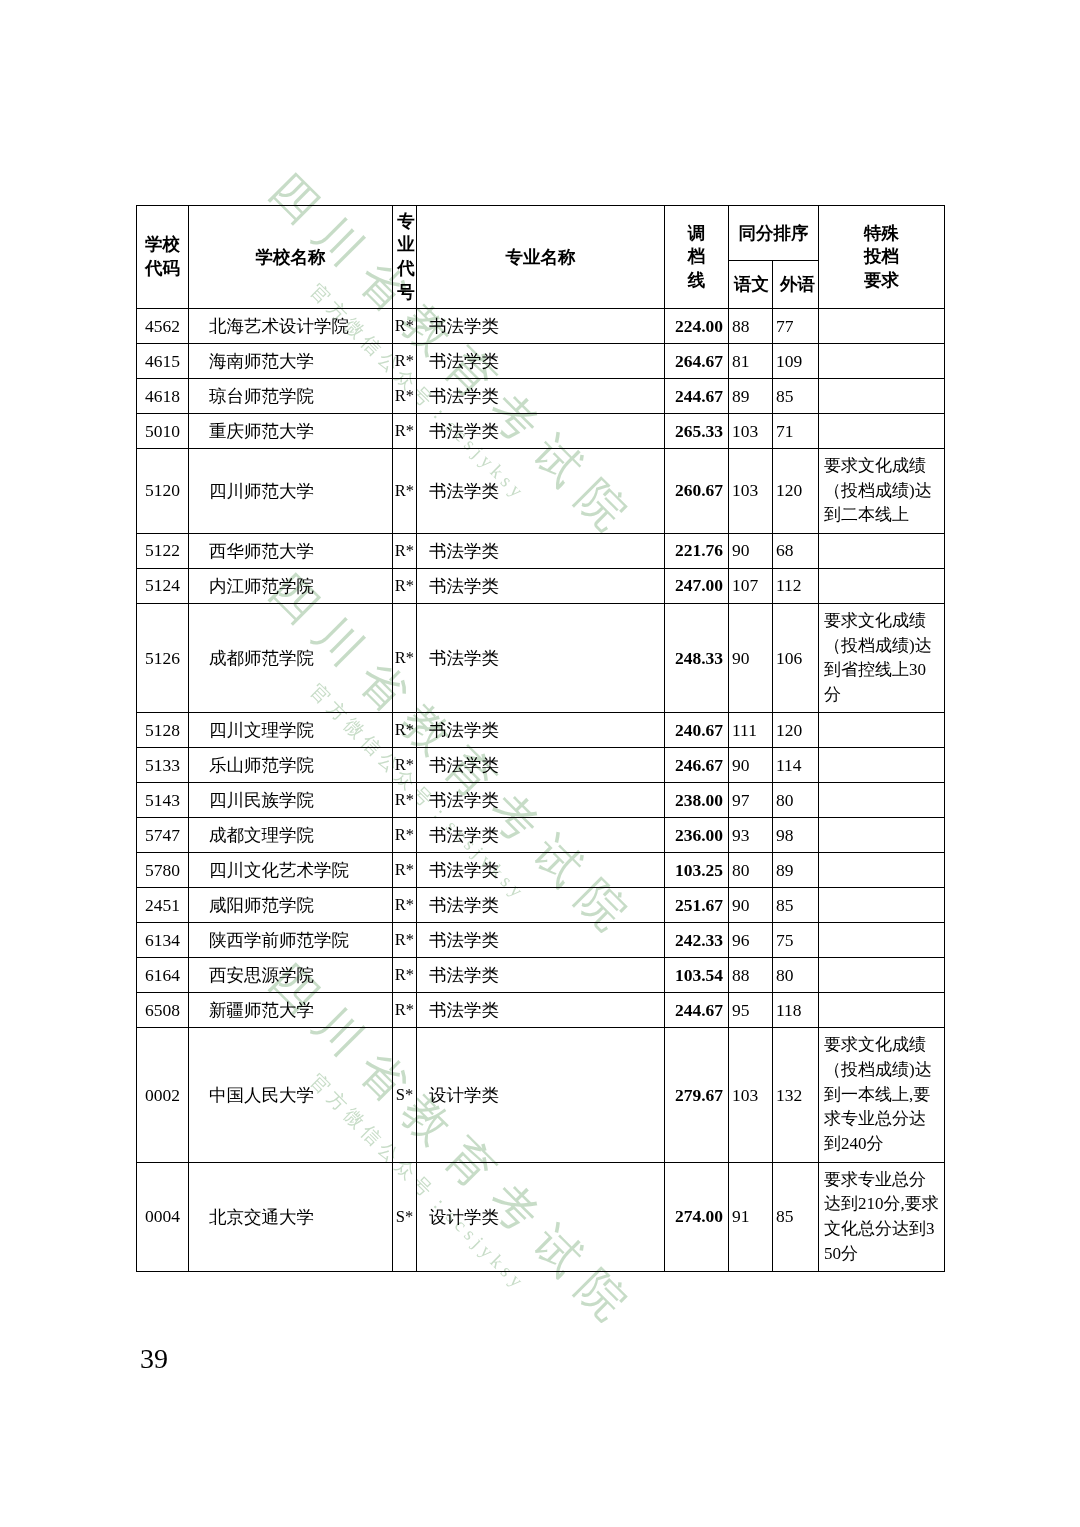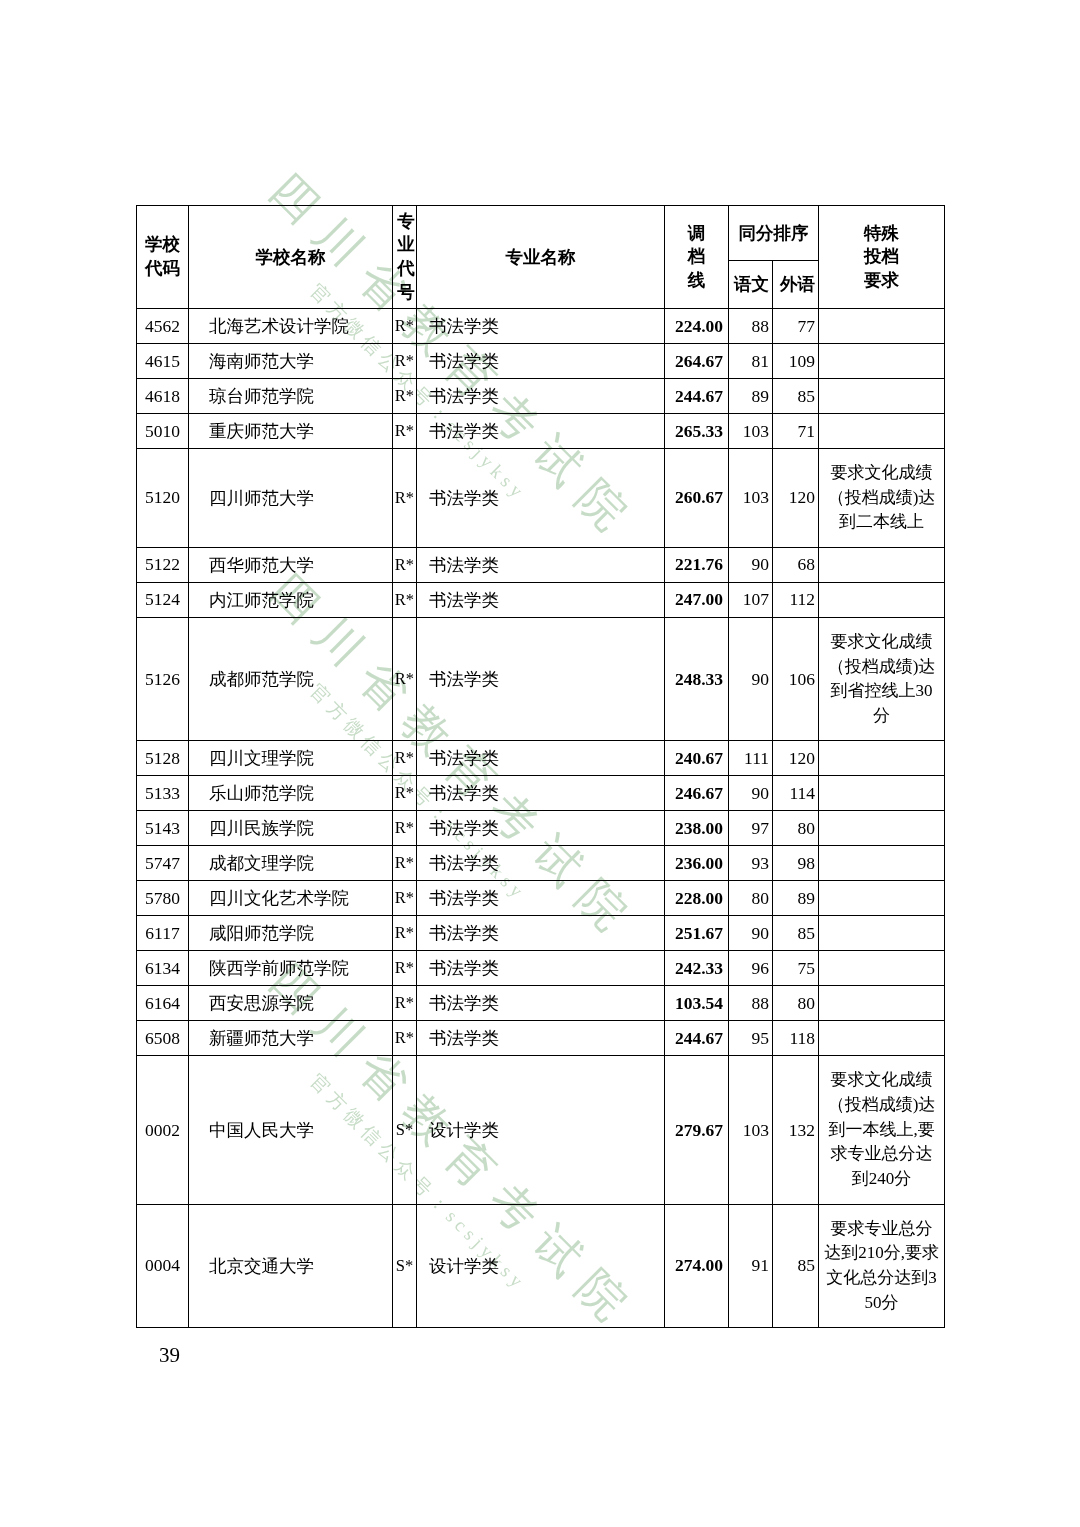--- a/index.html
+++ b/index.html
@@ -46,24 +46,24 @@
   .vwrap { display:inline-block; word-break:break-all; line-height:1.35; text-align:center; }
   .w1 { width:1.15em; }
   .w2 { width:2.25em; }
 
   tbody td { height:35px; }
   .c-code   { text-align:center; }
   .c-school { text-align:left; padding-left:20px; }
   .c-mcode  { text-align:center; padding:0; font-size:16.5px; white-space:nowrap; }
   .c-major  { text-align:left; padding-left:12px; }
   .c-line   { text-align:center; font-weight:bold;padding-left:8px; }
-  .c-num    { text-align:right; }
-  .c-special{ text-align:center; font-size:17px; line-height:1.45; word-break:break-all; padding:12px 5px; }
-
-  .page-number { position:absolute; left:140px; top:1343px; font-size:21px; z-index:1;margin-left:19px; }
+  .c-num    { text-align:left; }
+  .c-special{ text-align:left; font-size:17px; line-height:1.45; word-break:break-all; padding:5px 5px; }
+
+  .page-number { position:absolute; left:140px; top:1343px; font-size:28px; z-index:1; }
 </style>
 </head>
 <body>
 
 <div class="page">
 
   <div class="watermark-layer">
     <div class="wm" style="left:300px; top:160px;">
       <div class="wm-big">四川省教育考试院</div>
       <div class="wm-small">官方微信公众号：scsjyksy</div>
@@ -223,27 +223,27 @@
           <td class="c-line">236.00</td>
           <td class="c-num">93</td>
           <td class="c-num">98</td>
           <td class="c-special"></td>
         </tr>
         <tr>
           <td class="c-code">5780</td>
           <td class="c-school">四川文化艺术学院</td>
           <td class="c-mcode">R*</td>
           <td class="c-major">书法学类</td>
-          <td class="c-line">228.00</td>
+          <td class="c-line">103.25</td>
           <td class="c-num">80</td>
           <td class="c-num">89</td>
           <td class="c-special"></td>
         </tr>
         <tr>
-          <td class="c-code">6117</td>
+          <td class="c-code">2451</td>
           <td class="c-school">咸阳师范学院</td>
           <td class="c-mcode">R*</td>
           <td class="c-major">书法学类</td>
           <td class="c-line">251.67</td>
           <td class="c-num">90</td>
           <td class="c-num">85</td>
           <td class="c-special"></td>
         </tr>
         <tr>
           <td class="c-code">6134</td>

